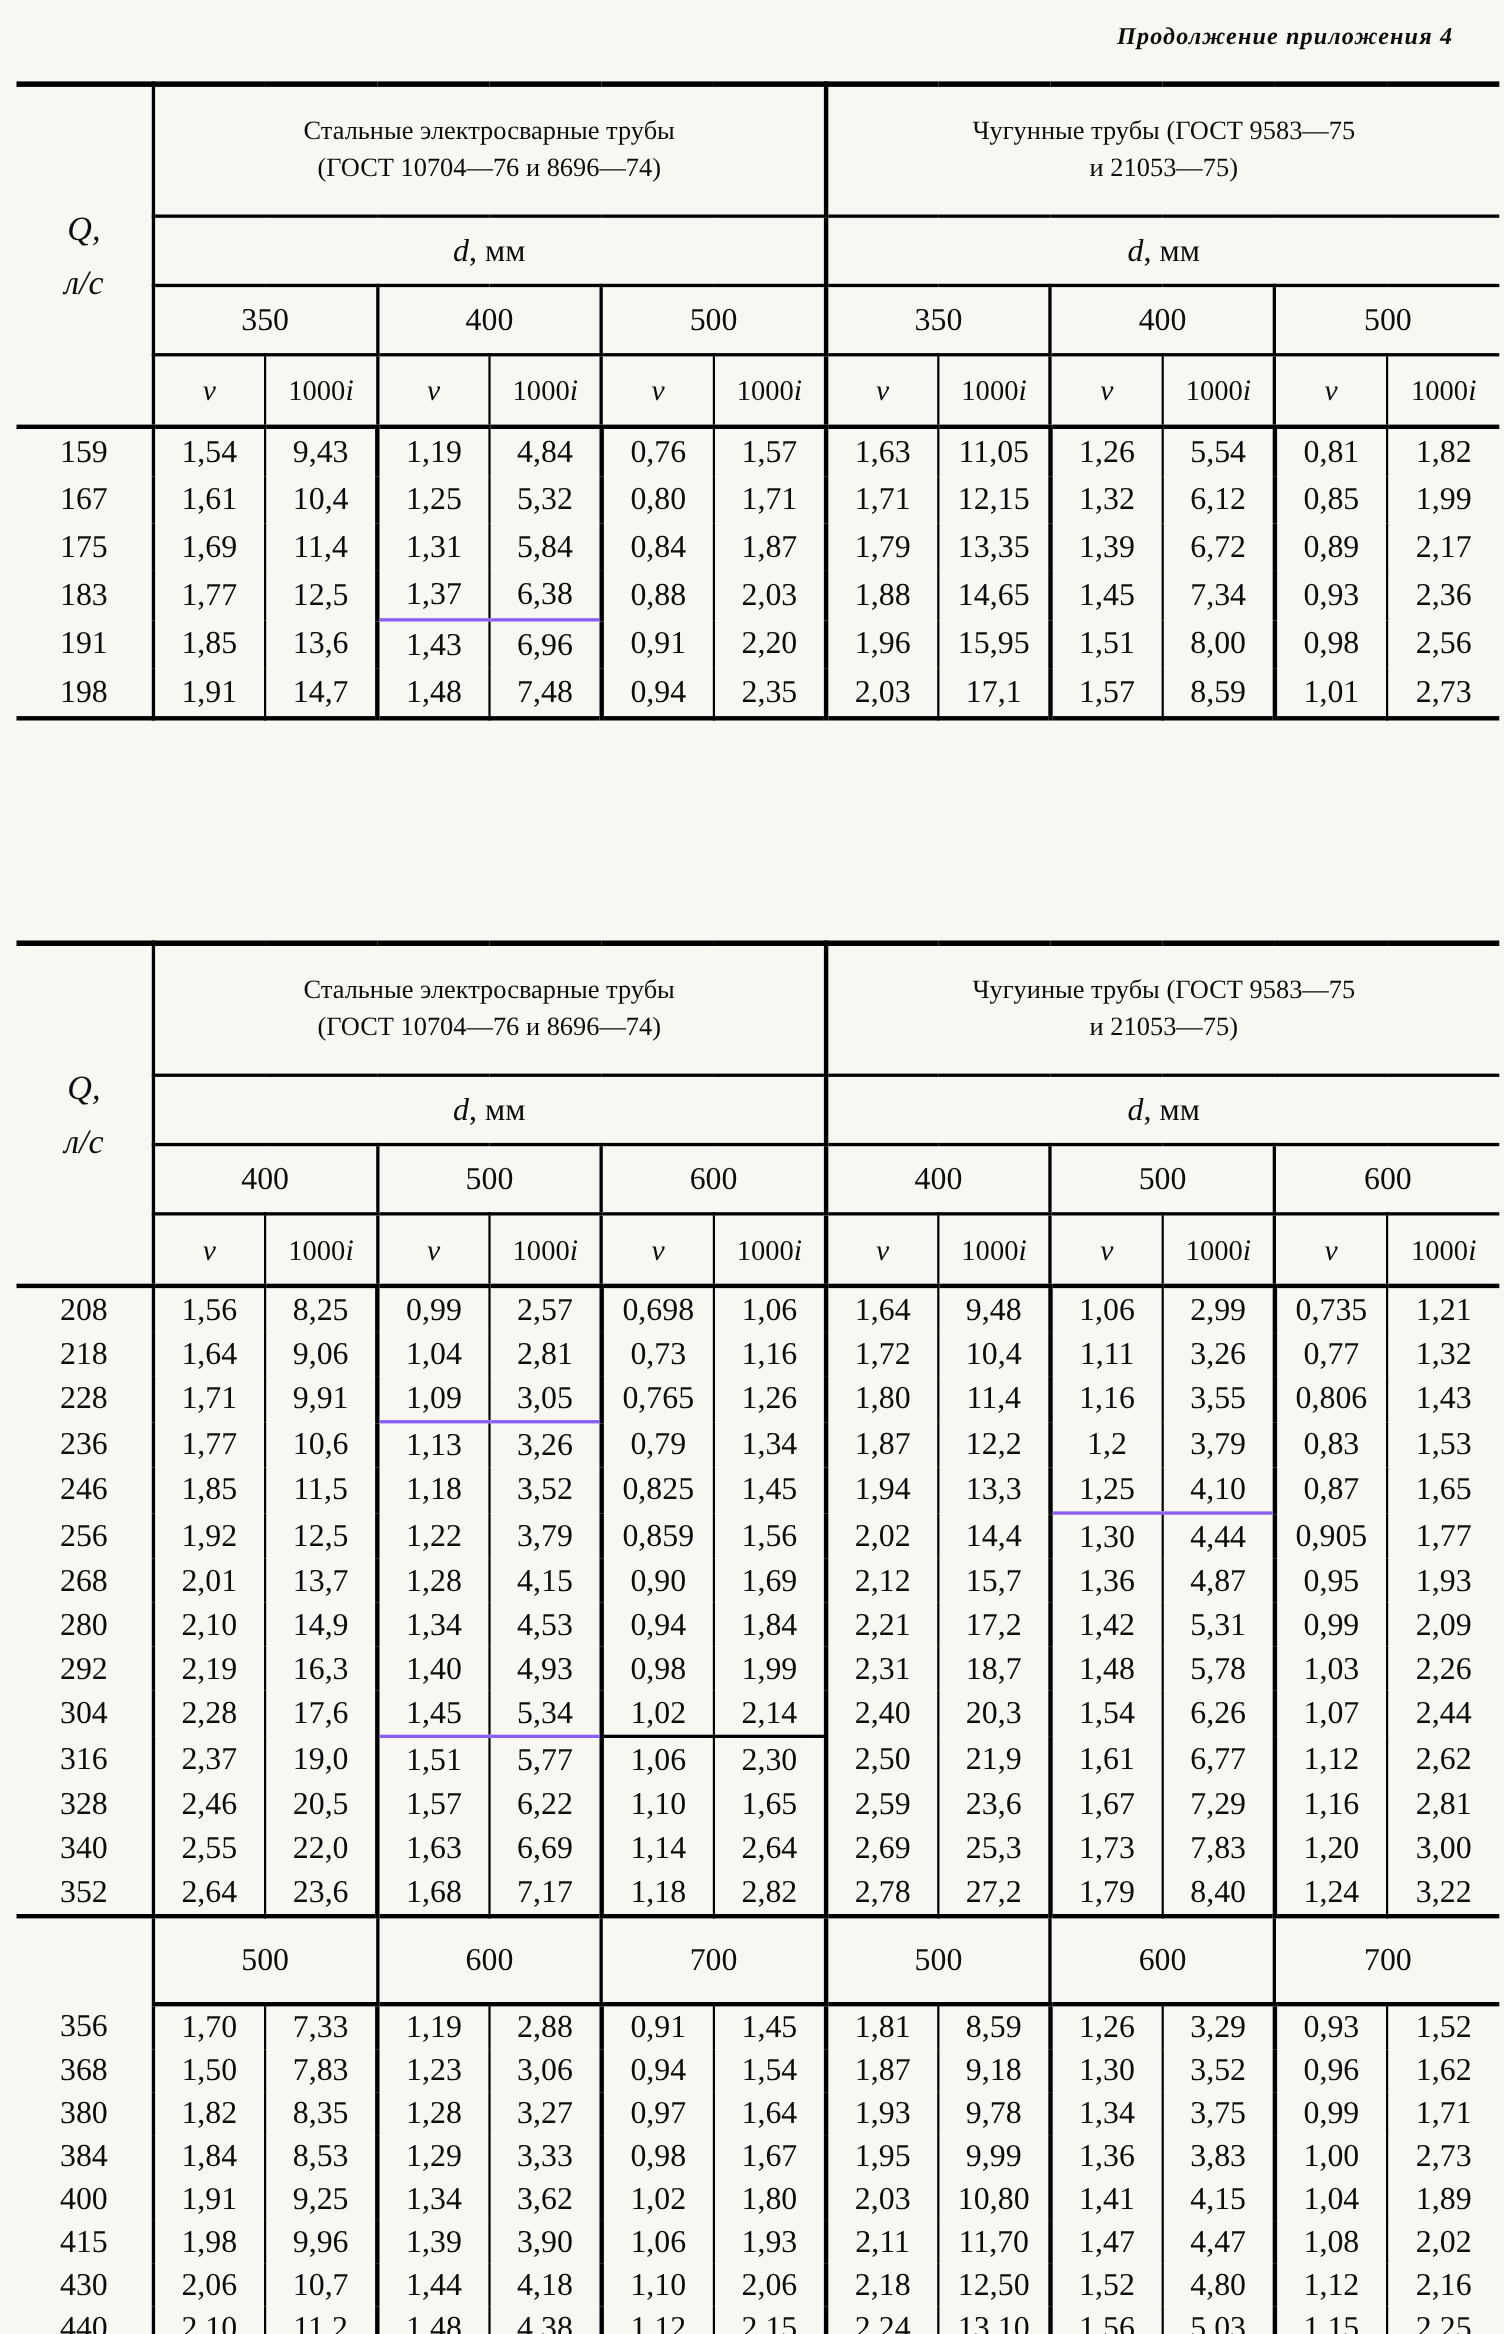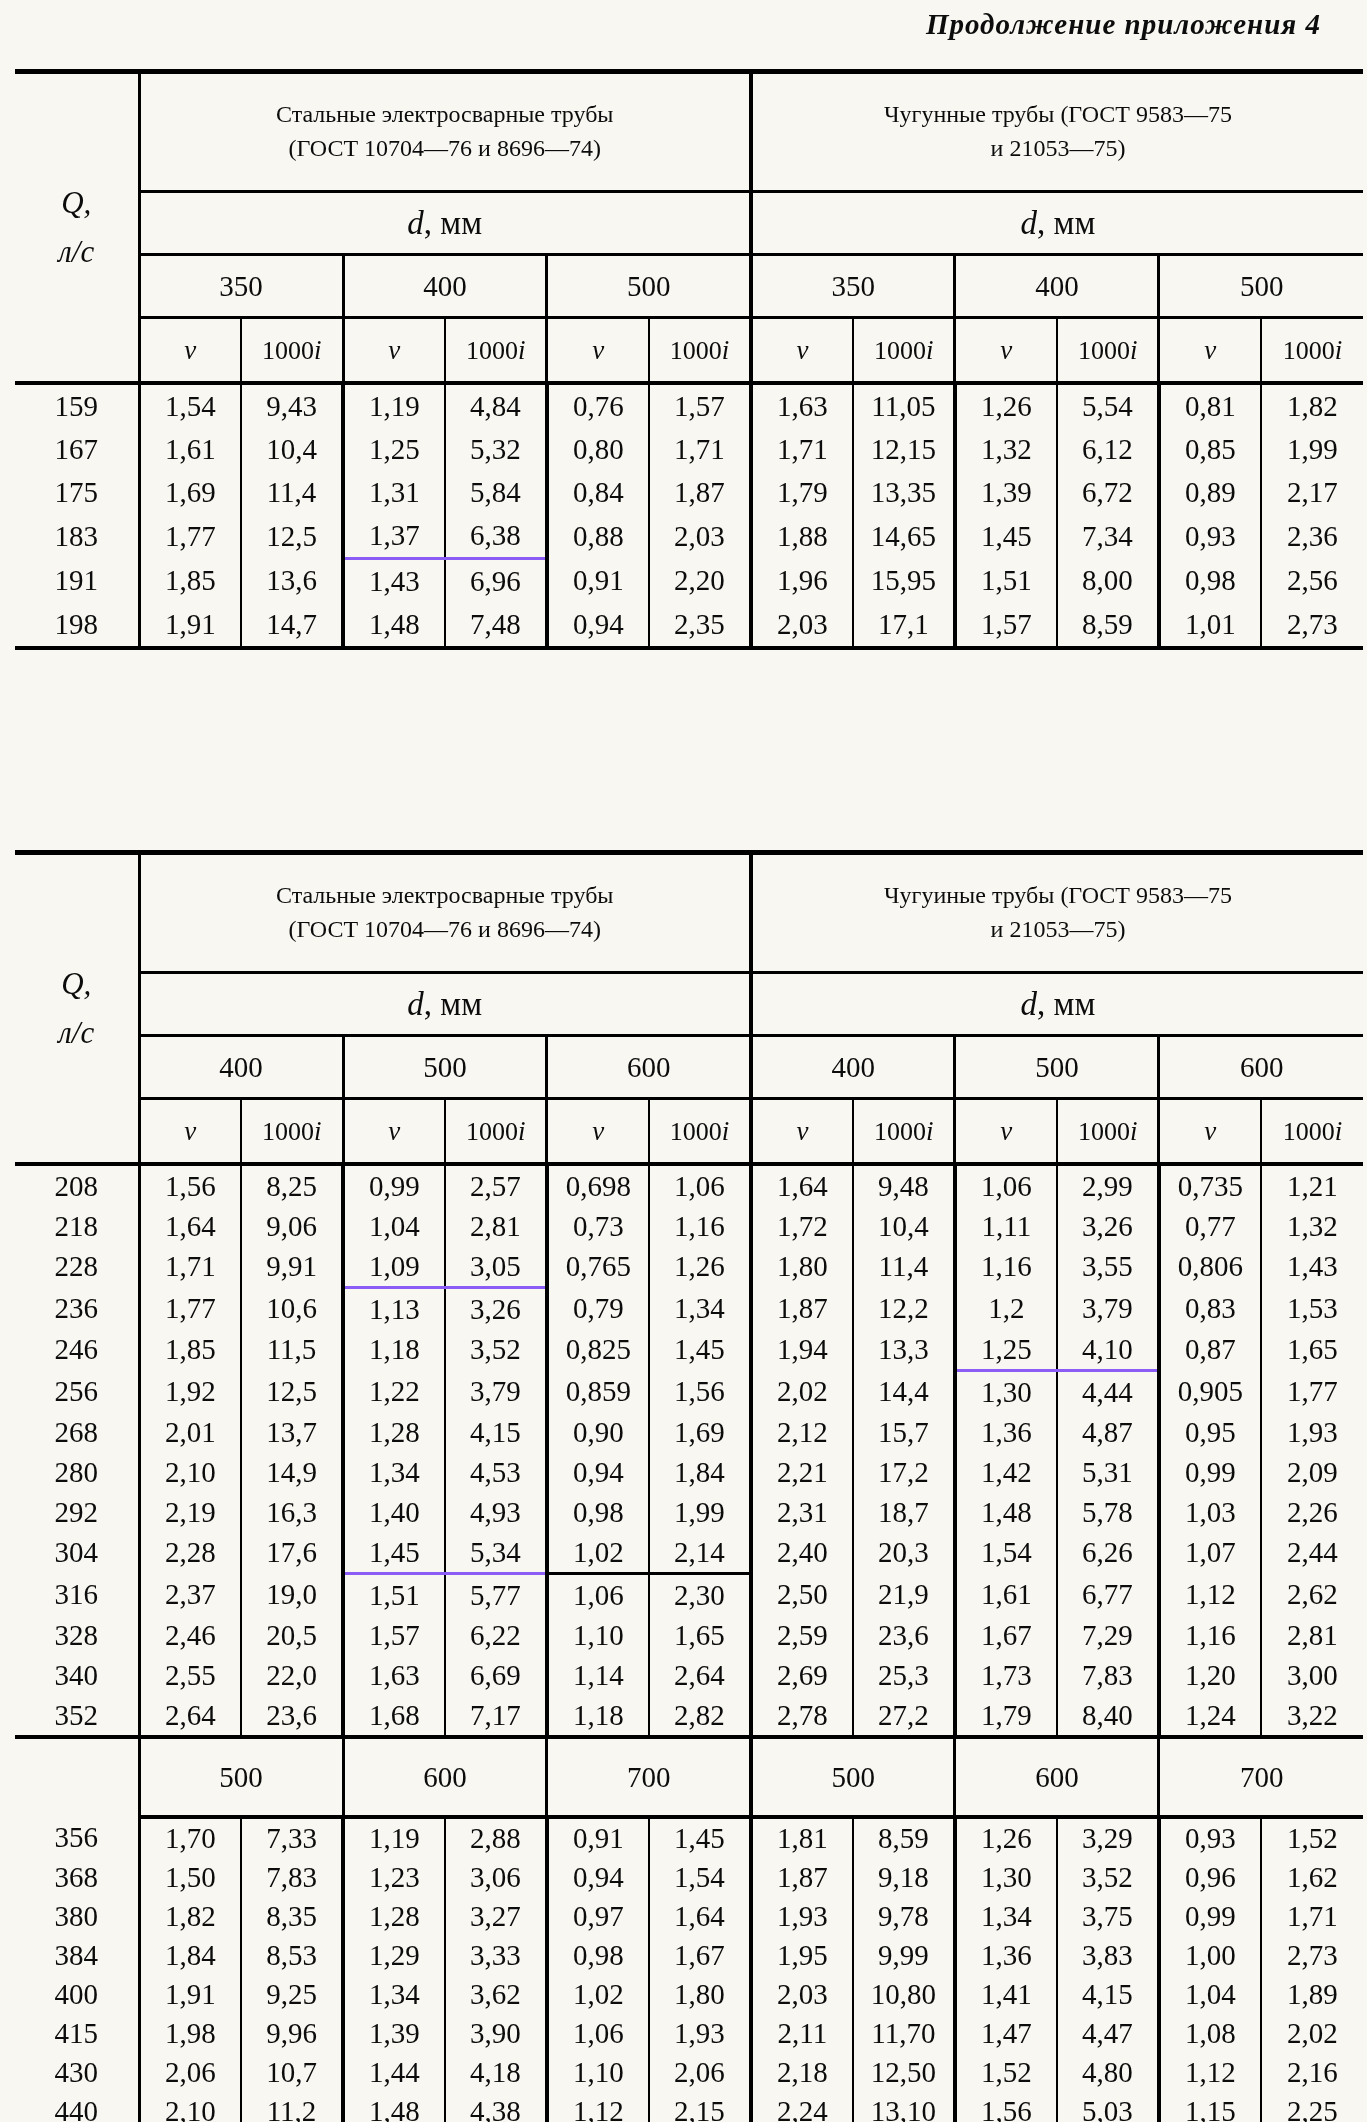--- a/index.html
+++ b/index.html
@@ -4,21 +4,21 @@
 <style>
   html,body{margin:0;padding:0;}
   body{
     width:1367px;height:2122px;overflow:hidden;
     background:#f8f7f2;color:#0c0c0c;
     font-family:"Liberation Serif",serif;
     -webkit-font-smoothing:antialiased;
   }
   .title{
     text-align:right;font-style:italic;font-weight:bold;
-    font-size:29px;padding:8px 46px 0 0;letter-spacing:1px;
+    font-size:22px;padding:20px 46px 0 0;letter-spacing:1px;
   }
   table{
     border-collapse:collapse;table-layout:fixed;
     width:1348px;margin-left:15px;
     border-top:5px solid #000;border-bottom:4px solid #000;
   }
   #t1{margin-top:28px;}
   #t2{margin-top:200px;}
   col.qc{width:9.2%;}
   col.dc{width:7.5666%;}
@@ -26,21 +26,21 @@
   .qcell{
     font-size:31px;font-style:italic;line-height:1.55;
     border-right:3px solid #000;border-bottom:4px solid #000;
   }
   .ghdr{
     height:116px;font-size:24px;line-height:1.4;
     border-bottom:3px solid #000;border-left:3px solid #000;
   }
   .ghdr.cast{border-left:4px solid #000;}
   .dhdr{
-    height:60px;font-size:33px;
+    height:60px;font-size:29px;
     border-bottom:3px solid #000;border-left:3px solid #000;
   }
   .dhdr.cast{border-left:4px solid #000;}
   .diarow th{height:60px;font-size:29px;border-bottom:3px solid #000;}
   .virow th{height:62px;font-size:26px;border-bottom:4px solid #000;}
   .virow i{font-size:27px;}
   td{font-size:29px;}
   #t1 td{height:43px;}
   #t2 tbody td{height:40px;}
   #t2 tbody#t2b2 td{height:39px;}

